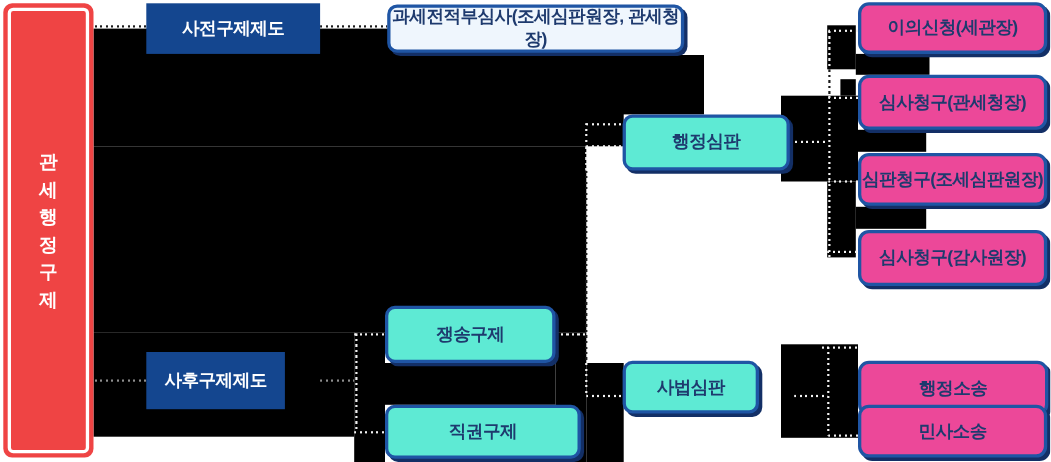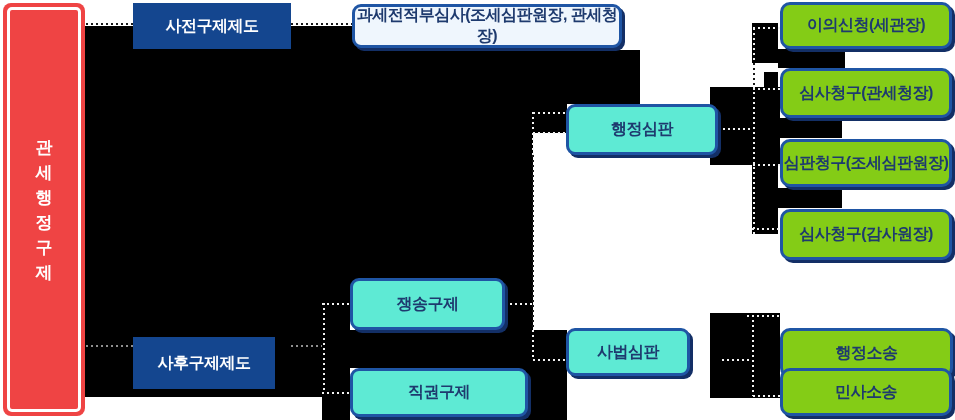--- a/index.html
+++ b/index.html
@@ -19,21 +19,21 @@
   
   .node{
     position:absolute;box-sizing:border-box;
     background:#5eead4;border:3px solid #1f55a4;border-radius:9px;
     box-shadow:3px 3px 0 #132f66;
     display:flex;align-items:center;justify-content:center;
     font-weight:bold;font-size:16px;color:#1e3a6e;letter-spacing:-0.5px;
     text-align:center;
   }
   .node.pale{background:#eff6fd;}
-  .node.lite{background:#84cc16;border-radius:10px;}
+  .node.lite{background:#ec4899;border-radius:10px;}
   
   .label-box{
     position:absolute;box-sizing:border-box;background:#14468f;
     display:flex;align-items:center;justify-content:center;
     font-weight:bold;font-size:16px;color:#ffffff;letter-spacing:-0.5px;
   }
   
   .root-box{
     position:absolute;left:3px;top:3px;width:82px;height:413px;
     background:#ef4444;border-radius:8px;
@@ -109,21 +109,21 @@
   <div class="root-box">
     <div class="root-inner"></div>
     <div class="root-label">
       <span>관세행정구제</span>
     </div>
   </div>
 
   <div class="label-box" style="left:133px;top:3px;width:158px;height:46px;">
     <span>사전구제제도</span>
   </div>
-  <div class="label-box" style="left:133px;top:320px;width:142px;height:52px;margin-top:17px;">
+  <div class="label-box" style="left:133px;top:320px;width:126px;height:52px;">
     <span>사후구제제도</span>
   </div>
 
   <div class="node pale" style="left:352px;top:4px;width:270px;height:44px;">
     <span>과세전적부심사(조세심판원장, 관세청장)</span>
   </div>
 
   <div class="node" style="left:566px;top:104px;width:152px;height:51px;">
     <span>행정심판</span>
   </div>

